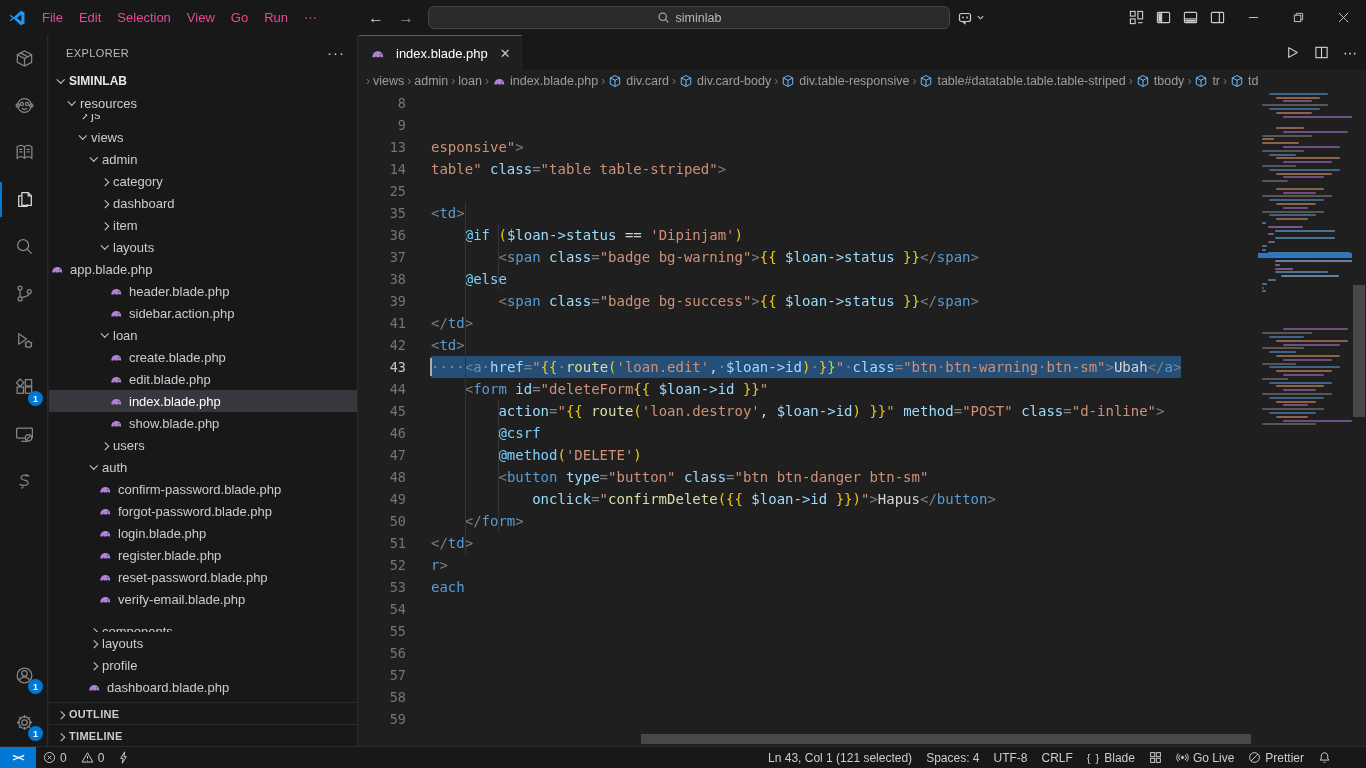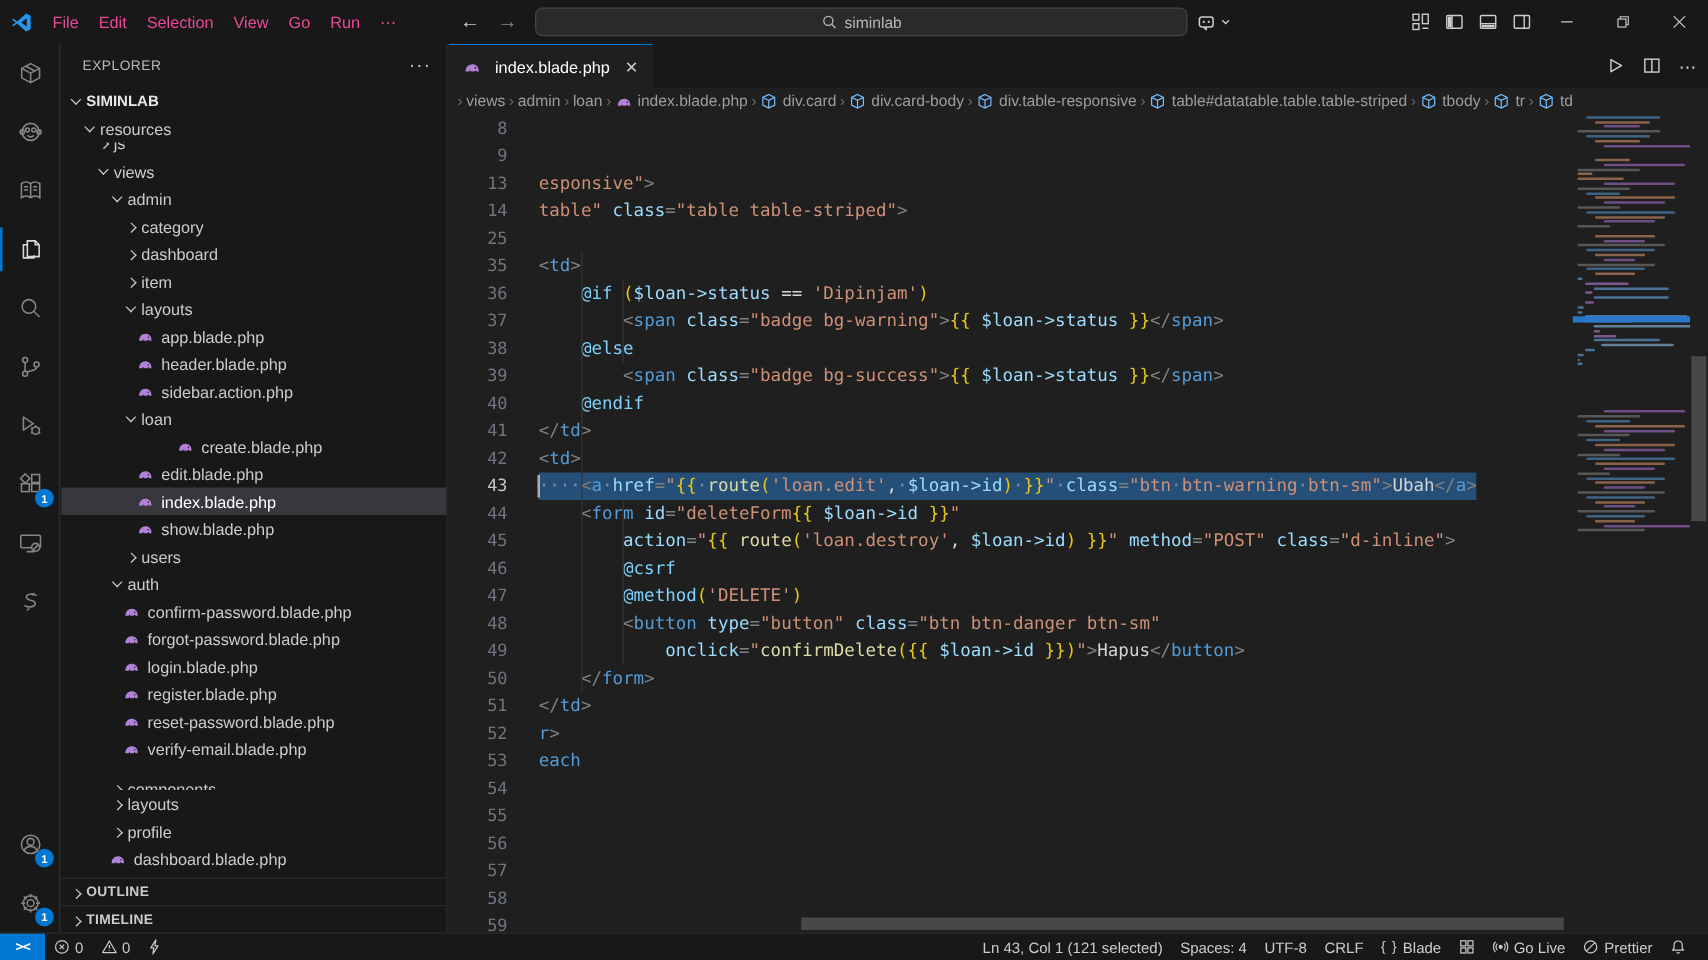--- a/index.html
+++ b/index.html
@@ -64,21 +64,21 @@
 .minimap{position:absolute;top:57px;right:14px;width:94px;bottom:0;overflow:hidden}
 .mm-bar{position:absolute;height:2px;border-radius:1px}
 .mm-sel{position:absolute;left:0;right:0;height:5px;background:#2a7ad1;opacity:.95}
 .vscroll{position:absolute;right:0;top:57px;width:14px;bottom:0}
 .vthumb{position:absolute;left:1px;right:1px;background:rgba(121,121,121,.45)}
 .hscroll{position:absolute;left:0;right:108px;bottom:2px;height:10px}
 .hthumb{position:absolute;top:0;height:10px;background:rgba(121,121,121,.45)}
 
 .statusbar{position:absolute;left:0;right:0;bottom:0;height:22px;background:#181818;border-top:1px solid #2b2b2b;display:flex;align-items:center;justify-content:space-between;font-size:12px;color:#ccc;z-index:40}
 .sb-left{display:flex;align-items:center;height:22px}
-.sb-right{display:flex;height:22px;padding-right:10px}
+.sb-right{display:flex;height:22px;padding-right:28px}
 .remote-chip{width:36px;height:22px;background:#0078d4;color:#fff;display:flex;align-items:center;justify-content:center;font-weight:bold;font-size:11px;letter-spacing:-1px}
 .sb-item{display:flex;align-items:center;gap:4px;padding:0 7px;height:22px}
 svg{display:block}
 </style>
 </head>
 <body>
 
 <div class="titlebar">
   <div class="tb-logo">
     <svg width="18" height="18" viewBox="0 0 24 24">
@@ -333,62 +333,62 @@
       </div>
       <div class="trow">
         <div class="tin" style="padding-left: 48px;">
           <span class="twisty down">
             <i></i>
           </span>
           <span>layouts</span>
         </div>
       </div>
       <div class="trow">
+        <div class="tin" style="">
+          <span class="ficon">
+            <svg width="14" height="14" viewBox="0 0 16 16">
+              <path fill="#b180d7" d="M2.6 12c0-3.8 2.5-6.3 5.9-6.3 3.1 0 5.4 2.3 5.4 5.4v.9h-1.9l-.9-1-1 1H7.3L6 10.7V12H2.6z"></path>
+              <circle cx="11.1" cy="8.9" r=".7" fill="#24242b"></circle>
+            </svg>
+          </span>
+          <span>app.blade.php</span>
+        </div>
+      </div>
+      <div class="trow">
         <div class="tin" style="padding-left: 59px;">
           <span class="ficon">
             <svg width="14" height="14" viewBox="0 0 16 16">
               <path fill="#b180d7" d="M2.6 12c0-3.8 2.5-6.3 5.9-6.3 3.1 0 5.4 2.3 5.4 5.4v.9h-1.9l-.9-1-1 1H7.3L6 10.7V12H2.6z"></path>
               <circle cx="11.1" cy="8.9" r=".7" fill="#24242b"></circle>
             </svg>
           </span>
-          <span>app.blade.php</span>
+          <span>header.blade.php</span>
         </div>
       </div>
       <div class="trow">
         <div class="tin" style="padding-left: 59px;">
           <span class="ficon">
             <svg width="14" height="14" viewBox="0 0 16 16">
               <path fill="#b180d7" d="M2.6 12c0-3.8 2.5-6.3 5.9-6.3 3.1 0 5.4 2.3 5.4 5.4v.9h-1.9l-.9-1-1 1H7.3L6 10.7V12H2.6z"></path>
               <circle cx="11.1" cy="8.9" r=".7" fill="#24242b"></circle>
             </svg>
           </span>
-          <span>header.blade.php</span>
+          <span>sidebar.action.php</span>
+        </div>
+      </div>
+      <div class="trow">
+        <div class="tin" style="padding-left: 48px;">
+          <span class="twisty down">
+            <i></i>
+          </span>
+          <span>loan</span>
         </div>
       </div>
       <div class="trow">
         <div class="tin" style="padding-left: 59px;">
-          <span class="ficon">
-            <svg width="14" height="14" viewBox="0 0 16 16">
-              <path fill="#b180d7" d="M2.6 12c0-3.8 2.5-6.3 5.9-6.3 3.1 0 5.4 2.3 5.4 5.4v.9h-1.9l-.9-1-1 1H7.3L6 10.7V12H2.6z"></path>
-              <circle cx="11.1" cy="8.9" r=".7" fill="#24242b"></circle>
-            </svg>
-          </span>
-          <span>sidebar.action.php</span>
-        </div>
-      </div>
-      <div class="trow">
-        <div class="tin" style="padding-left: 48px;">
-          <span class="twisty down">
-            <i></i>
-          </span>
-          <span>loan</span>
-        </div>
-      </div>
-      <div class="trow">
-        <div class="tin" style="padding-left: 91px;">
           <span class="ficon">
             <svg width="14" height="14" viewBox="0 0 16 16">
               <path fill="#b180d7" d="M2.6 12c0-3.8 2.5-6.3 5.9-6.3 3.1 0 5.4 2.3 5.4 5.4v.9h-1.9l-.9-1-1 1H7.3L6 10.7V12H2.6z"></path>
               <circle cx="11.1" cy="8.9" r=".7" fill="#24242b"></circle>
             </svg>
           </span>
           <span>create.blade.php</span>
         </div>
       </div>
       <div class="trow">
@@ -683,21 +683,20 @@
       <div class="cline"><span class="lnum">8</span><span class="ltext"></span></div>
       <div class="cline"><span class="lnum">9</span><span class="ltext"></span></div>
       <div class="cline"><span class="lnum">13</span><span class="ltext"><span class="c-str">esponsive"</span><span class="c-punc">&gt;</span></span></div>
       <div class="cline"><span class="lnum">14</span><span class="ltext"><span class="c-str">table"</span><span class="c-txt"> </span><span class="c-attr">class</span><span class="c-punc">=</span><span class="c-str">"table table-striped"</span><span class="c-punc">&gt;</span></span></div>
       <div class="cline"><span class="lnum">25</span><span class="ltext"></span></div>
       <div class="cline"><span class="lnum">35</span><span class="ltext"><span class="c-punc">&lt;</span><span class="c-tag">td</span><span class="c-punc">&gt;</span></span></div>
       <div class="cline"><span class="lnum">36</span><span class="ltext"><span class="c-txt">    </span><span class="c-dir">@if</span><span class="c-txt"> </span><span class="c-brace">(</span><span class="c-var">$loan-&gt;status</span><span class="c-txt"> </span><span class="c-op">==</span><span class="c-txt"> </span><span class="c-str">'Dipinjam'</span><span class="c-brace">)</span></span></div>
       <div class="cline"><span class="lnum">37</span><span class="ltext"><span class="c-txt">        </span><span class="c-punc">&lt;</span><span class="c-tag">span</span><span class="c-txt"> </span><span class="c-attr">class</span><span class="c-punc">=</span><span class="c-str">"badge bg-warning"</span><span class="c-punc">&gt;</span><span class="c-brace">{{</span><span class="c-txt"> </span><span class="c-var">$loan-&gt;status</span><span class="c-txt"> </span><span class="c-brace">}}</span><span class="c-punc">&lt;/</span><span class="c-tag">span</span><span class="c-punc">&gt;</span></span></div>
       <div class="cline"><span class="lnum">38</span><span class="ltext"><span class="c-txt">    </span><span class="c-dir">@else</span></span></div>
       <div class="cline"><span class="lnum">39</span><span class="ltext"><span class="c-txt">        </span><span class="c-punc">&lt;</span><span class="c-tag">span</span><span class="c-txt"> </span><span class="c-attr">class</span><span class="c-punc">=</span><span class="c-str">"badge bg-success"</span><span class="c-punc">&gt;</span><span class="c-brace">{{</span><span class="c-txt"> </span><span class="c-var">$loan-&gt;status</span><span class="c-txt"> </span><span class="c-brace">}}</span><span class="c-punc">&lt;/</span><span class="c-tag">span</span><span class="c-punc">&gt;</span></span></div>
-      <div class="cline"><span class="lnum">40</span><span class="ltext"><span class="c-txt">    </span><span class="c-dir">@endif</span></span></div>
       <div class="cline"><span class="lnum">41</span><span class="ltext"><span class="c-punc">&lt;/</span><span class="c-tag">td</span><span class="c-punc">&gt;</span></span></div>
       <div class="cline"><span class="lnum">42</span><span class="ltext"><span class="c-punc">&lt;</span><span class="c-tag">td</span><span class="c-punc">&gt;</span></span></div>
       <div class="cline sel"><span class="lnum">43</span><span class="ltext sel-bg"><span class="c-ws">····</span><span class="c-punc">&lt;</span><span class="c-tag">a</span><span class="c-ws">·</span><span class="c-attr">href</span><span class="c-punc">=</span><span class="c-str">"</span><span class="c-brace">{{</span><span class="c-ws">·</span><span class="c-fn">route</span><span class="c-brace">(</span><span class="c-str">'loan.edit'</span><span class="c-txt">,</span><span class="c-ws">·</span><span class="c-var">$loan-&gt;id</span><span class="c-brace">)</span><span class="c-ws">·</span><span class="c-brace">}}</span><span class="c-str">"</span><span class="c-ws">·</span><span class="c-attr">class</span><span class="c-punc">=</span><span class="c-str">"btn</span><span class="c-ws">·</span><span class="c-str">btn-warning</span><span class="c-ws">·</span><span class="c-str">btn-sm"</span><span class="c-punc">&gt;</span><span class="c-txt">Ubah</span><span class="c-punc">&lt;/</span><span class="c-tag">a</span><span class="c-punc">&gt;</span><span class="cursor"></span></span></div>
       <div class="cline"><span class="lnum">44</span><span class="ltext"><span class="c-txt">    </span><span class="c-punc">&lt;</span><span class="c-tag">form</span><span class="c-txt"> </span><span class="c-attr">id</span><span class="c-punc">=</span><span class="c-str">"deleteForm</span><span class="c-brace">{{</span><span class="c-txt"> </span><span class="c-var">$loan-&gt;id</span><span class="c-txt"> </span><span class="c-brace">}}</span><span class="c-str">"</span></span></div>
       <div class="cline"><span class="lnum">45</span><span class="ltext"><span class="c-txt">        </span><span class="c-attr">action</span><span class="c-punc">=</span><span class="c-str">"</span><span class="c-brace">{{</span><span class="c-txt"> </span><span class="c-fn">route</span><span class="c-brace">(</span><span class="c-str">'loan.destroy'</span><span class="c-txt">, </span><span class="c-var">$loan-&gt;id</span><span class="c-brace">)</span><span class="c-txt"> </span><span class="c-brace">}}</span><span class="c-str">"</span><span class="c-txt"> </span><span class="c-attr">method</span><span class="c-punc">=</span><span class="c-str">"POST"</span><span class="c-txt"> </span><span class="c-attr">class</span><span class="c-punc">=</span><span class="c-str">"d-inline"</span><span class="c-punc">&gt;</span></span></div>
       <div class="cline"><span class="lnum">46</span><span class="ltext"><span class="c-txt">        </span><span class="c-dir">@csrf</span></span></div>
       <div class="cline"><span class="lnum">47</span><span class="ltext"><span class="c-txt">        </span><span class="c-dir">@method</span><span class="c-brace">(</span><span class="c-str">'DELETE'</span><span class="c-brace">)</span></span></div>
       <div class="cline"><span class="lnum">48</span><span class="ltext"><span class="c-txt">        </span><span class="c-punc">&lt;</span><span class="c-tag">button</span><span class="c-txt"> </span><span class="c-attr">type</span><span class="c-punc">=</span><span class="c-str">"button"</span><span class="c-txt"> </span><span class="c-attr">class</span><span class="c-punc">=</span><span class="c-str">"btn btn-danger btn-sm"</span></span></div>
       <div class="cline"><span class="lnum">49</span><span class="ltext"><span class="c-txt">            </span><span class="c-attr">onclick</span><span class="c-punc">=</span><span class="c-str">"</span><span class="c-fn">confirmDelete</span><span class="c-brace">(</span><span class="c-brace">{{</span><span class="c-txt"> </span><span class="c-var">$loan-&gt;id</span><span class="c-txt"> </span><span class="c-brace">}}</span><span class="c-brace">)</span><span class="c-str">"</span><span class="c-punc">&gt;</span><span class="c-txt">Hapus</span><span class="c-punc">&lt;/</span><span class="c-tag">button</span><span class="c-punc">&gt;</span></span></div>
       <div class="cline"><span class="lnum">50</span><span class="ltext"><span class="c-txt">    </span><span class="c-punc">&lt;/</span><span class="c-tag">form</span><span class="c-punc">&gt;</span></span></div>

